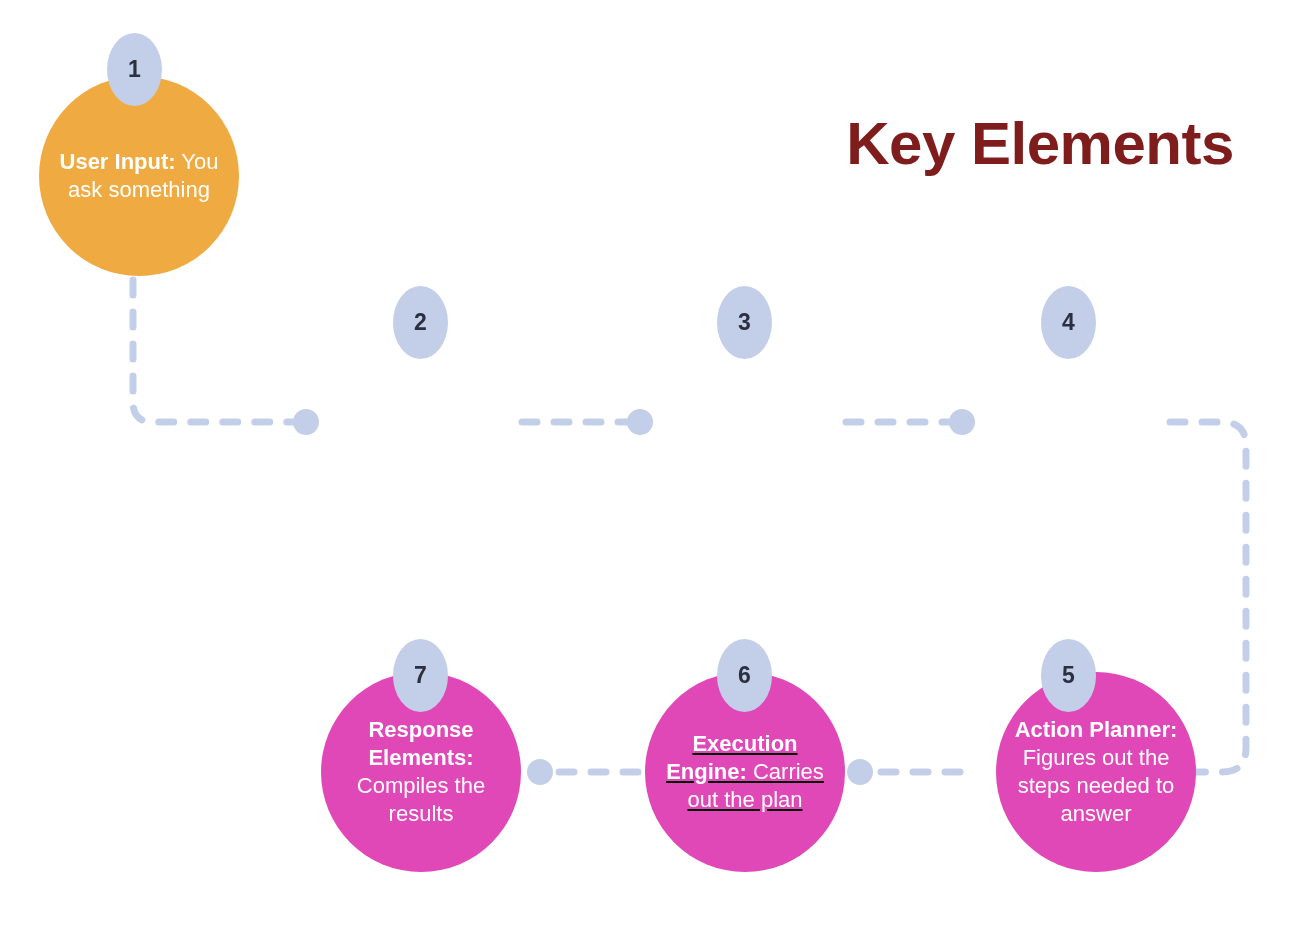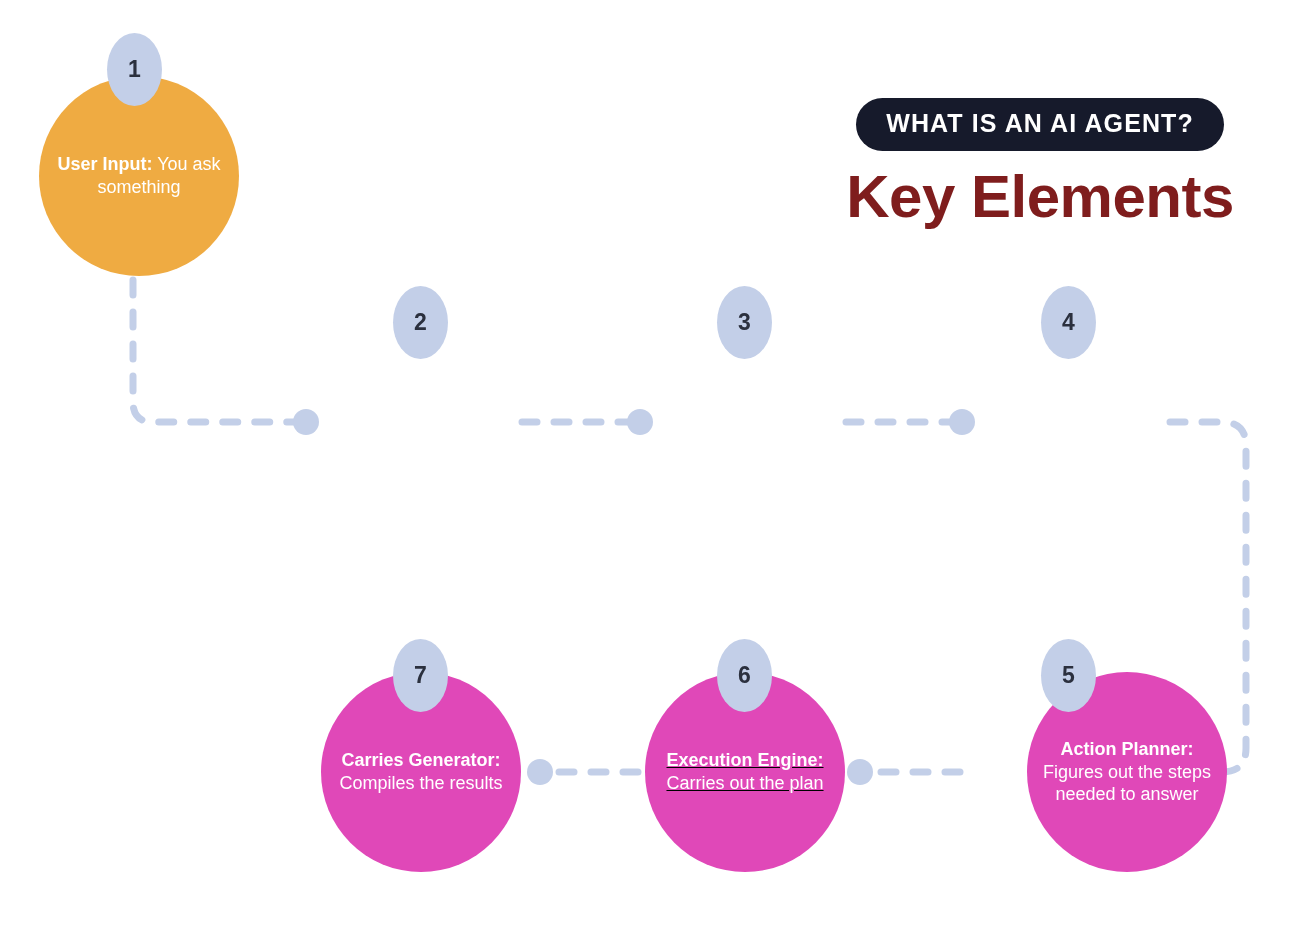--- a/index.html
+++ b/index.html
@@ -69,21 +69,21 @@
     align-items: center;
     justify-content: center;
     box-sizing: border-box;
     padding: 10px 12px;
   }
   .node.orange { background: #EFAB42; }
   .node.pink   { background: #E048B8; }
 
   .node-text {
     color: #ffffff;
-    font-size: 18px;
+    font-size: 22px;
     line-height: 1.27;
     text-align: center;
     width: 100%;
   }
   .node-text .lead {
     font-weight: bold;
   }
 
   
   .badge {
@@ -125,55 +125,54 @@
       <circle cx="306" cy="422" r="13"></circle>
       <circle cx="640" cy="422" r="13"></circle>
       <circle cx="962" cy="422" r="13"></circle>
       <circle cx="1184" cy="772" r="13"></circle>
       <circle cx="860" cy="772" r="13"></circle>
       <circle cx="540" cy="772" r="13"></circle>
     </g>
   </svg>
 
   <div class="header-block">
-    <div class="eyebrow-pill">WHAT IS AN AI AGENT?</div>
     <div class="main-heading">Key Elements</div>
   </div>
 
   <div class="badge" style="left:107px; top:33px;">1</div>
   <div class="node orange" style="left:39px; top:76px;">
     <div class="node-text">
       <span class="lead">User Input:</span> 
       <span>You ask something</span>
     </div>
   </div>
 
   <div class="badge" style="left:393px; top:286px;">2</div>
 
   <div class="badge" style="left:717px; top:286px;">3</div>
 
   <div class="badge" style="left:1041px; top:286px;">4</div>
 
   <div class="badge" style="left:1041px; top:639px;">5</div>
-  <div class="node pink" style="left:1027px; top:672px;">
+  <div class="node pink" style="left:996px; top:672px;">
     <div class="node-text">
       <span class="lead">Action Planner:</span> 
       <span>Figures out the steps needed to answer</span>
     </div>
   </div>
 
   <div class="badge" style="left:717px; top:639px;">6</div>
   <div class="node pink" style="left:645px; top:672px;text-decoration:underline;">
     <div class="node-text">
       <span class="lead">Execution Engine:</span> 
       <span>Carries out the plan</span>
     </div>
   </div>
 
   <div class="badge" style="left:393px; top:639px;">7</div>
   <div class="node pink" style="left:321px; top:672px;">
     <div class="node-text">
-      <span class="lead">Carries Generator:</span> 
+      <span class="lead">Response Elements:</span> 
       <span>Compiles the results</span>
     </div>
   </div>
 
 </div>
 
 </body></html>

